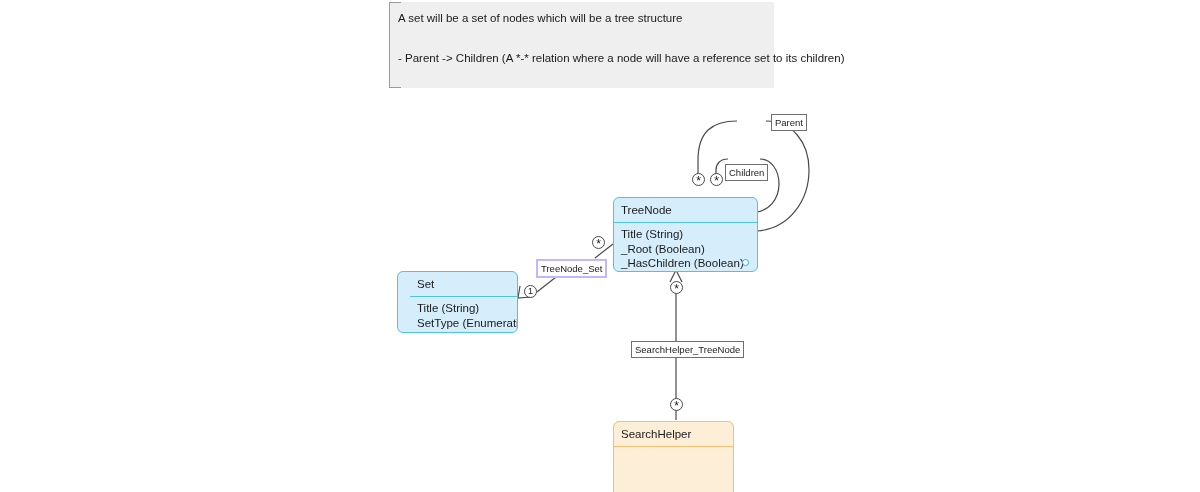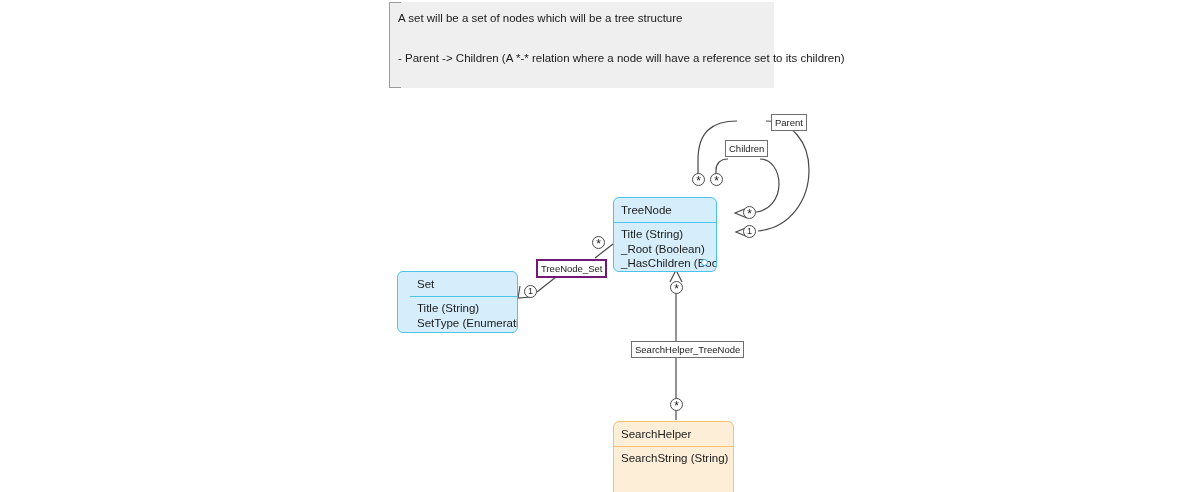--- a/index.html
+++ b/index.html
@@ -144,21 +144,21 @@
     line-height: 11px;
     color: #1a1a1a;
     padding: 2px 3px 2px 3px;
     white-space: nowrap;
     text-align: center;
   }
   .assoc-label.border-gray {
     border: 1px solid #6f6f6f;
   }
   .assoc-label.border-red {
-    border: 2px solid #701a75;
+    border: 2px solid #c4b5fd;
   }
 
   
   .mult-badge {
     position: absolute;
     width: 13px;
     height: 13px;
     border-radius: 50%;
     border: 1px solid #4a4a4a;
     background: #ffffff;
@@ -219,25 +219,25 @@
 <div class="mult-badge star" style="left:743px; top:206px;">*</div>
 <div class="mult-badge" style="left:743px; top:225px;">1</div>
 
 <div class="mult-badge star" style="left:592px; top:236px;">*</div>
 <div class="mult-badge" style="left:524px; top:285px;">1</div>
 
 <div class="mult-badge star" style="left:670px; top:281px;">*</div>
 <div class="mult-badge star" style="left:670px; top:398px;">*</div>
 
 <div class="assoc-label border-gray" style="left:736px; top:114px;margin-left:35px;">Parent</div>
-<div class="assoc-label border-gray" style="left:725px; top:140px;">Children</div>
+<div class="assoc-label border-gray" style="left:725px; top:164px;">Children</div>
 <div class="assoc-label border-red" style="left:536px; top:259px;">TreeNode_Set</div>
 <div class="assoc-label border-gray" style="left:631px; top:341px;">SearchHelper_TreeNode</div>
 
-<div class="uml-class theme-blue" style="left:613px; top:197px; width:104px; height:75px;">
+<div class="uml-class theme-blue" style="left:613px; top:197px; width:145px; height:75px;">
   <div class="cls-title">TreeNode</div>
   <div class="cls-sep"></div>
   <div class="cls-attrs">
     <div class="cls-attr">
       <span>Title (String)</span>
     </div>
     <div class="cls-attr">
       <span>_Root (Boolean)</span>
     </div>
     <div class="cls-attr">
@@ -264,18 +264,13 @@
     <div class="cls-attr">
       <span>_ChildCount (Integer)</span>
       
     </div>
   </div>
 </div>
 
 <div class="uml-class theme-orange" style="left:613px; top:421px; width:121px; height:78px;">
   <div class="cls-title">SearchHelper</div>
   <div class="cls-sep"></div>
-  <div class="cls-attrs">
-    <div class="cls-attr">
-      <span>SearchString (String)</span>
-    </div>
-  </div>
 </div>
 
 </body></html>

